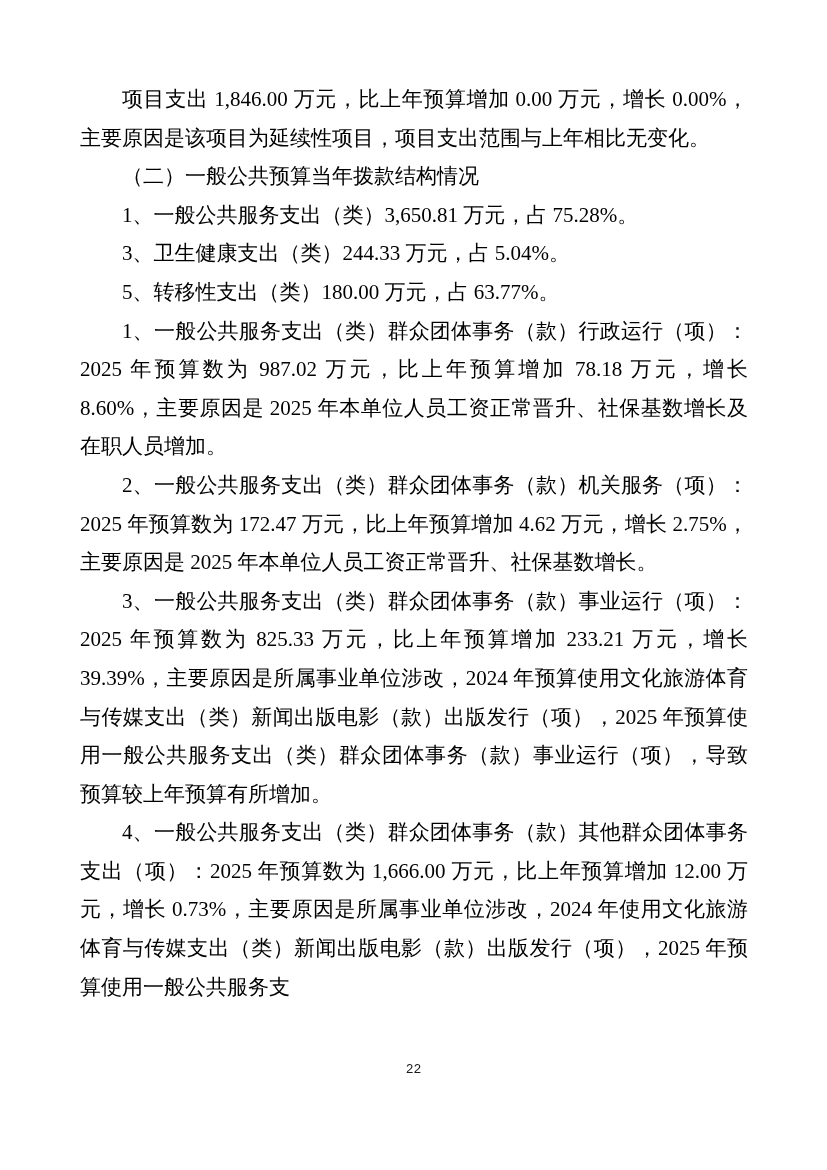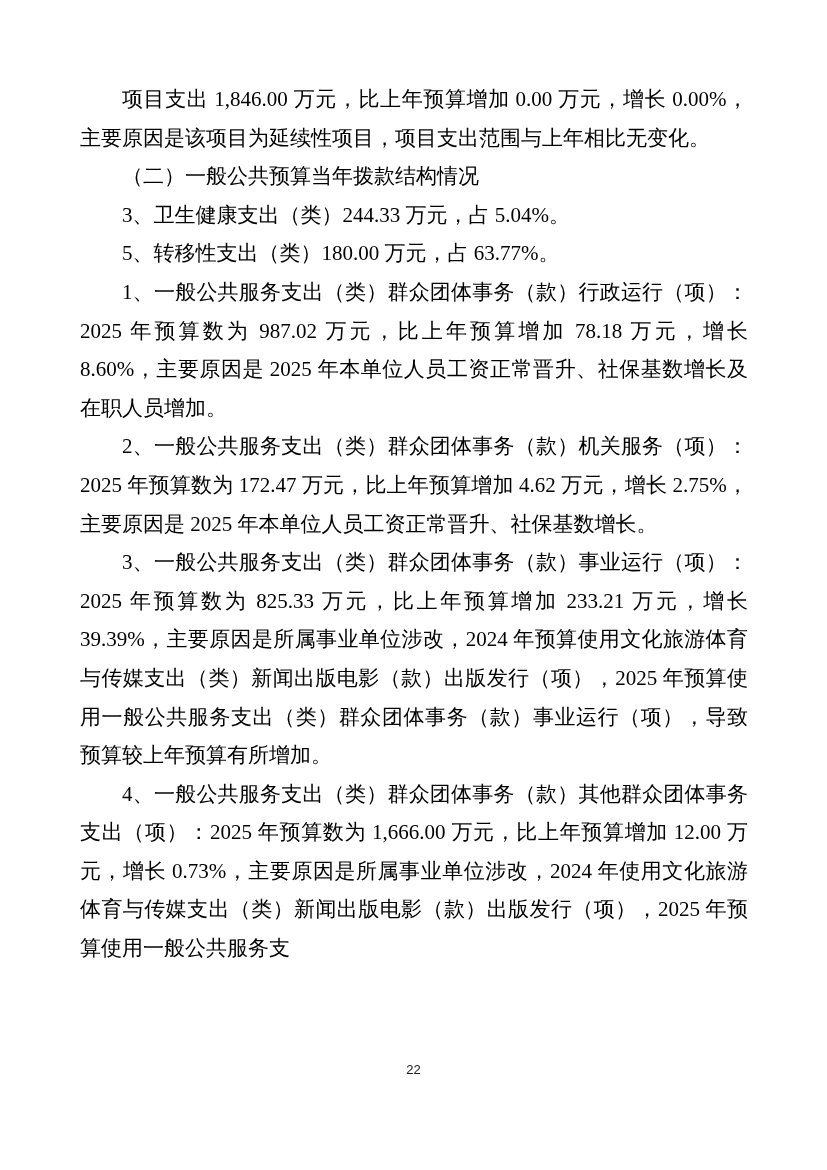--- a/index.html
+++ b/index.html
@@ -34,32 +34,33 @@
   .content p.heading {
     font-weight: normal;
     text-align: left;
   }
   .page-footer {
     position: absolute;
     left: 0;
     right: 0;
     top: 1062px;
     text-align: center;
-    font-family: Liberation Sans, sans-serif;
+    font-family: Liberation Mono, monospace;
     font-size: 13px;
     color: #1a1a1a;
   }
 </style>
 </head>
 <body>
 
 <div class="page">
   <div class="content">
     <p>项目支出 1,846.00 万元，比上年预算增加 0.00 万元，增长 0.00%，主要原因是该项目为延续性项目，项目支出范围与上年相比无变化。</p>
     <p class="heading">（二）一般公共预算当年拨款结构情况</p>
+    <p>1、一般公共服务支出（类）3,650.81 万元，占 75.28%。</p>
     <p>3、卫生健康支出（类）244.33 万元，占 5.04%。</p>
     <p>5、转移性支出（类）180.00 万元，占 63.77%。</p>
     <p>1、一般公共服务支出（类）群众团体事务（款）行政运行（项）：2025 年预算数为 987.02 万元，比上年预算增加 78.18 万元，增长 8.60%，主要原因是 2025 年本单位人员工资正常晋升、社保基数增长及在职人员增加。</p>
     <p>2、一般公共服务支出（类）群众团体事务（款）机关服务（项）：2025 年预算数为 172.47 万元，比上年预算增加 4.62 万元，增长 2.75%，主要原因是 2025 年本单位人员工资正常晋升、社保基数增长。</p>
     <p>3、一般公共服务支出（类）群众团体事务（款）事业运行（项）：2025 年预算数为 825.33 万元，比上年预算增加 233.21 万元，增长 39.39%，主要原因是所属事业单位涉改，2024 年预算使用文化旅游体育与传媒支出（类）新闻出版电影（款）出版发行（项），2025 年预算使用一般公共服务支出（类）群众团体事务（款）事业运行（项），导致预算较上年预算有所增加。</p>
     <p>4、一般公共服务支出（类）群众团体事务（款）其他群众团体事务支出（项）：2025 年预算数为 1,666.00 万元，比上年预算增加 12.00 万元，增长 0.73%，主要原因是所属事业单位涉改，2024 年使用文化旅游体育与传媒支出（类）新闻出版电影（款）出版发行（项），2025 年预算使用一般公共服务支</p>
   </div>
   <div class="page-footer">22</div>
 </div>
 

